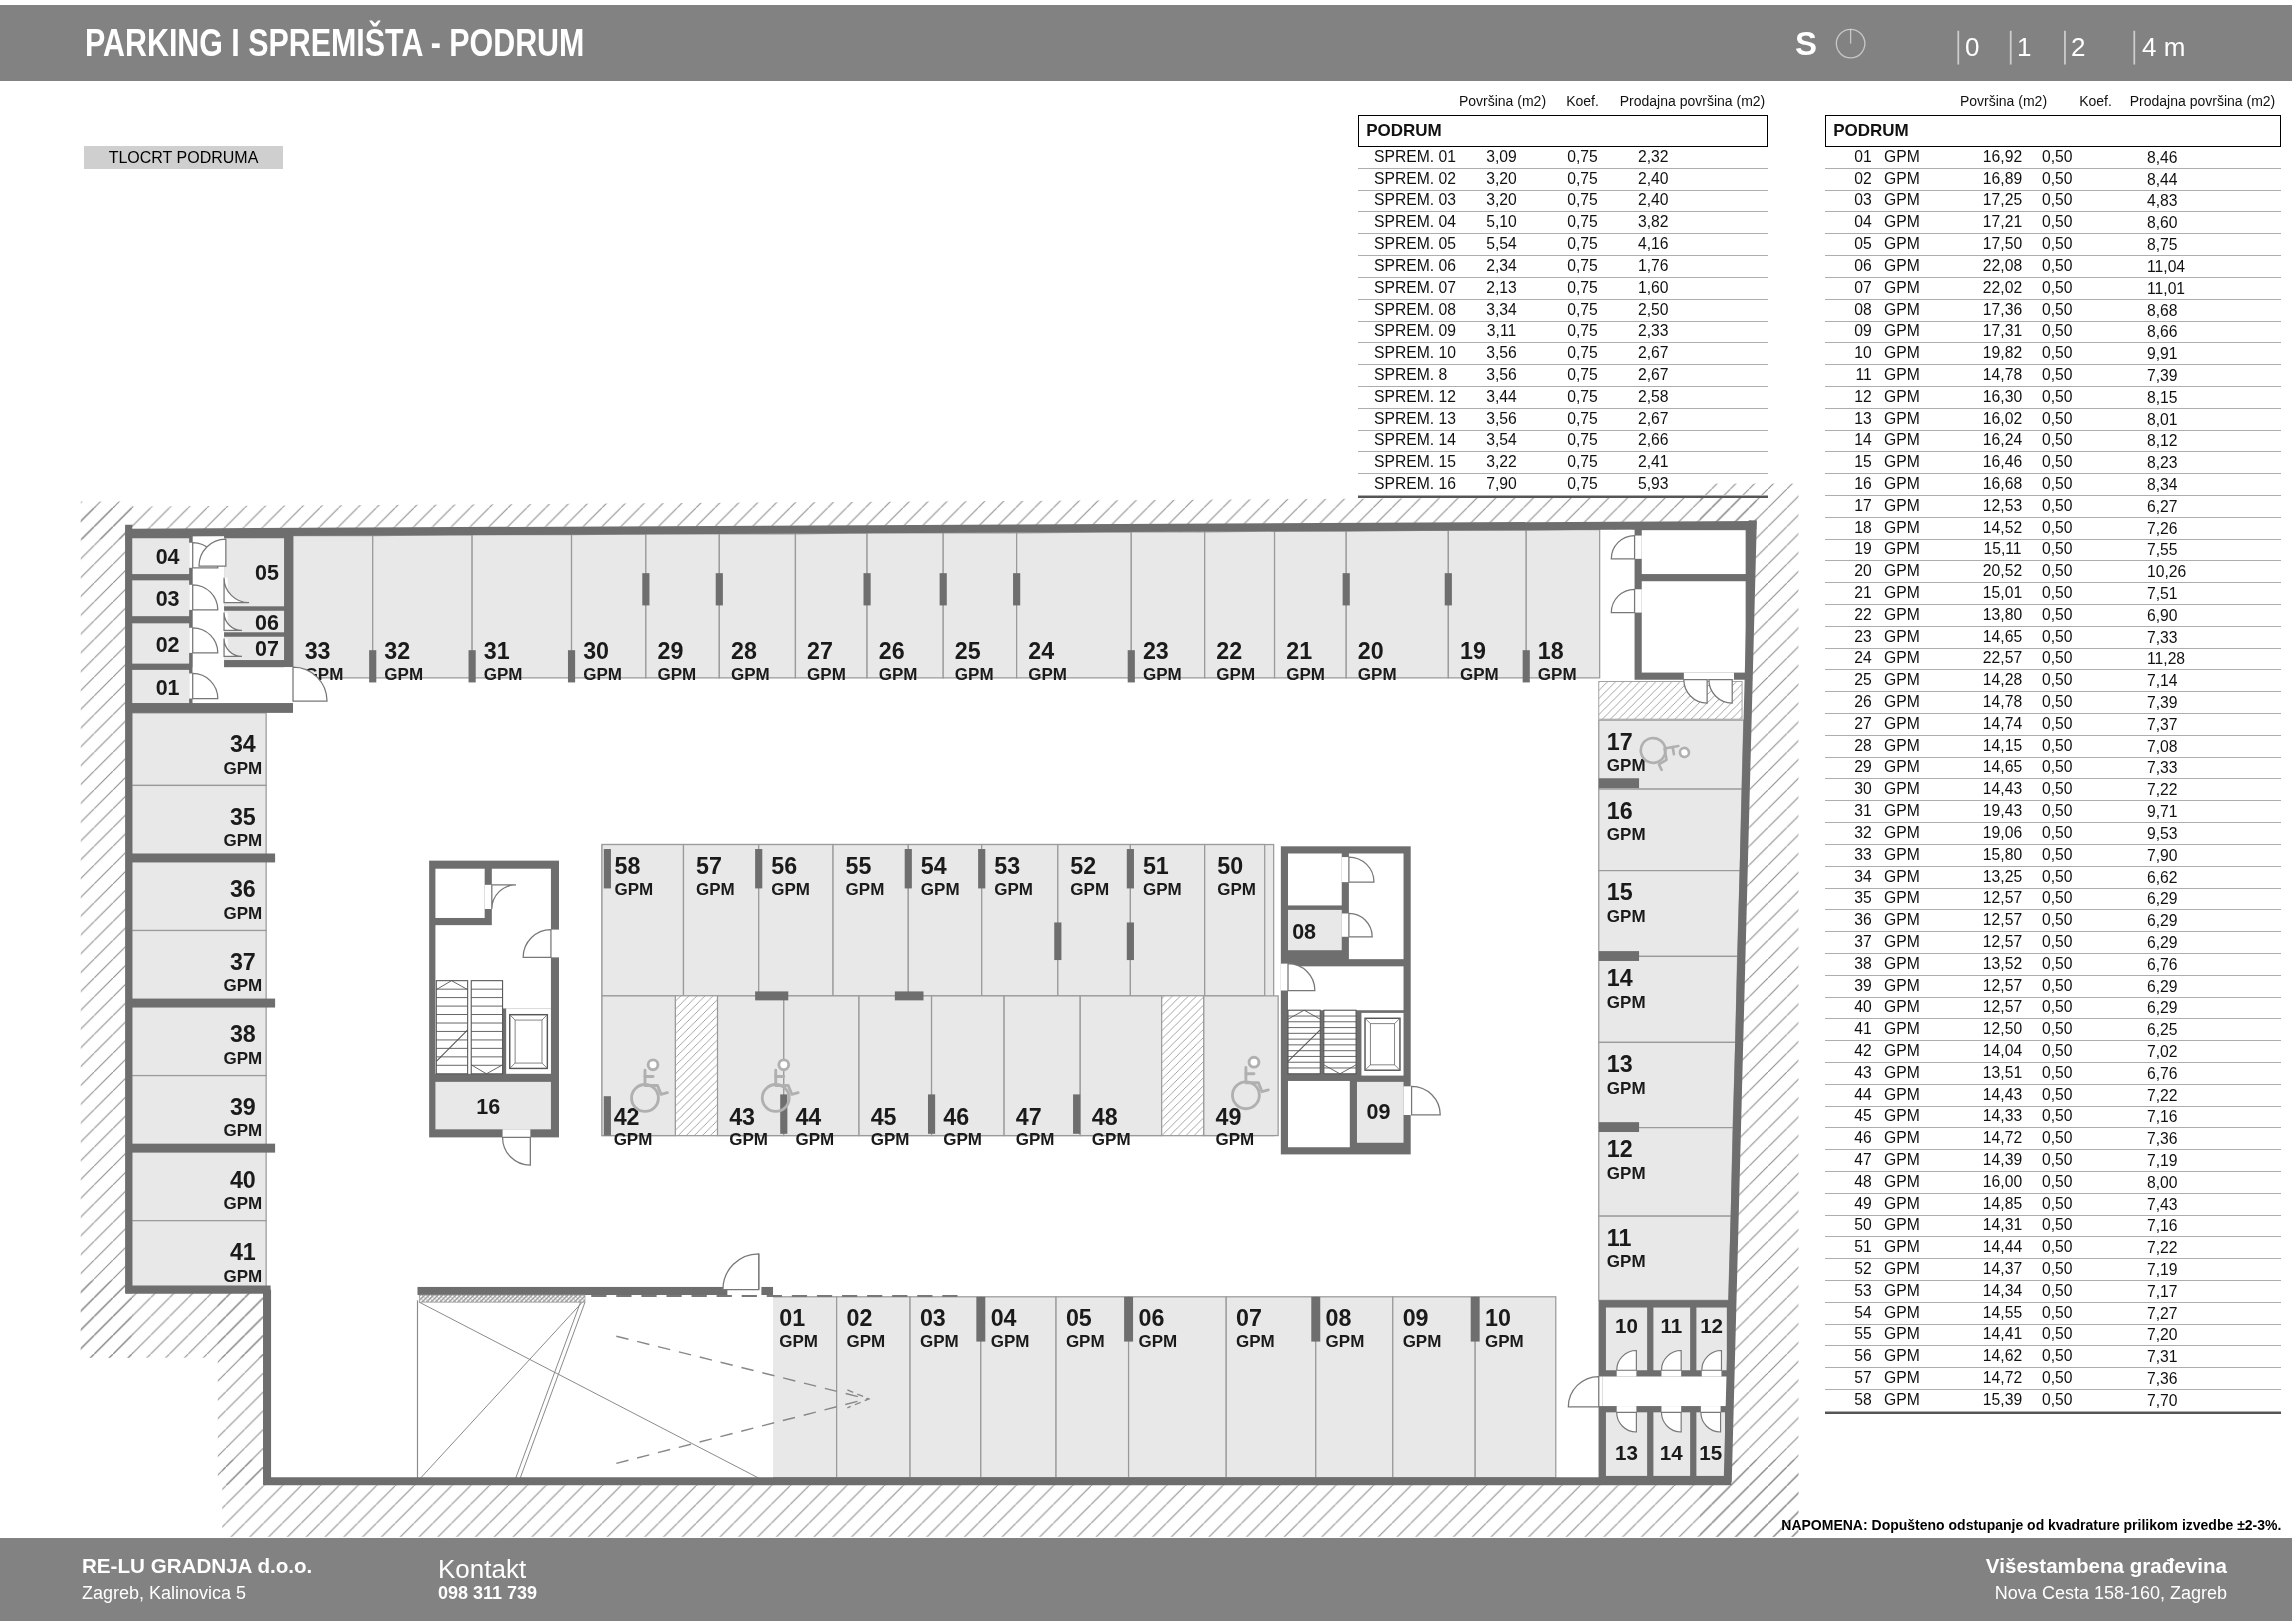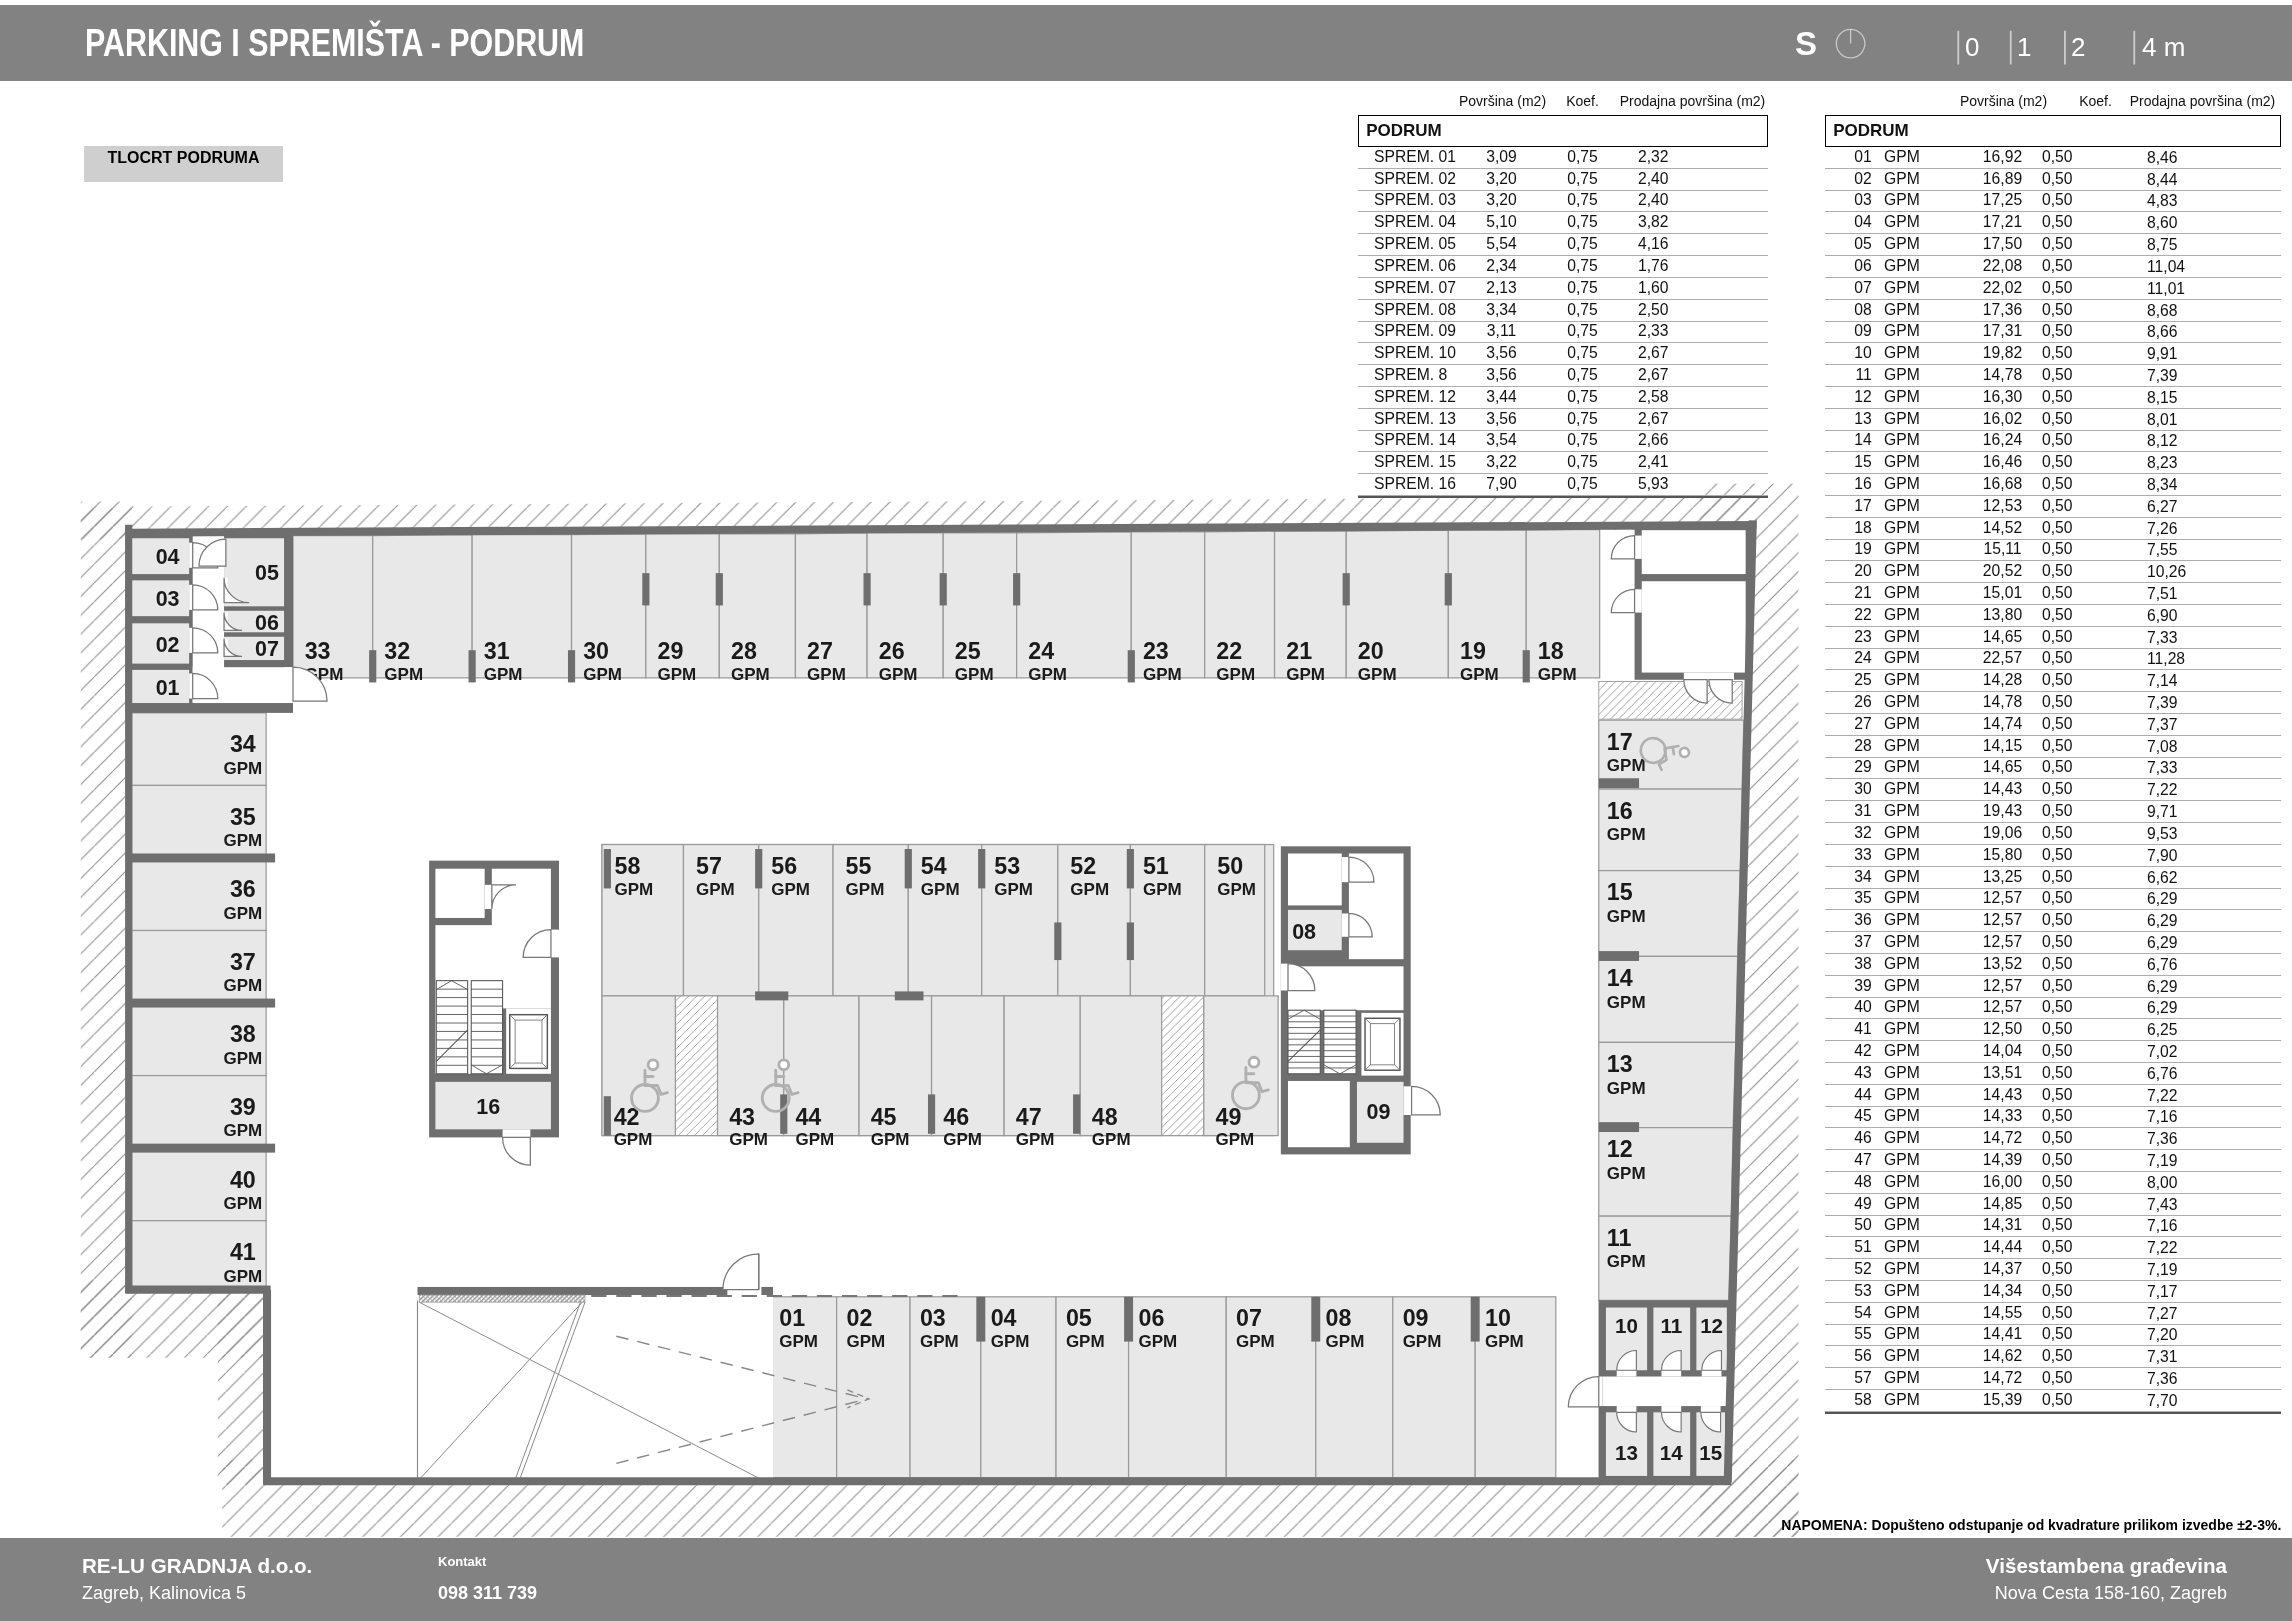--- a/index.html
+++ b/index.html
@@ -38,21 +38,21 @@
 <line x1="65" y1="2" x2="65" y2="40" stroke="rgba(255,255,255,.6)" stroke-width="2"></line>
 <line x1="126" y1="2" x2="126" y2="40" stroke="rgba(255,255,255,.6)" stroke-width="2"></line>
 <line x1="204" y1="2" x2="204" y2="40" stroke="rgba(255,255,255,.6)" stroke-width="2"></line>
 </svg>
 <div class="abs" style="left:1965px;top:32px;font-size:26px;color:#fff">0</div>
 <div class="abs" style="left:2017px;top:32px;font-size:26px;color:#fff">1</div>
 <div class="abs" style="left:2071px;top:32px;font-size:26px;color:#fff">2</div>
 <div class="abs" style="left:2142px;top:32px;font-size:26px;color:#fff;white-space:nowrap">4 m</div>
 </div>
 
-<div class="abs" style="left:84px;top:146px;width:199px;height:36px;background:#cfcfcf;color:#000;font-weight:bold;font-size:16px;text-align:center;line-height:23px">TLOCRT PODRUMA</div>
+<div class="abs" style="left:84px;top:146px;width:199px;height:23px;background:#cfcfcf;color:#000;font-weight:normal;font-size:16px;text-align:center;line-height:23px">TLOCRT PODRUMA</div>
 
 <svg class="abs" style="left:0;top:0" width="2293" height="1621" viewBox="0 0 2560 1810">
 <defs>
 <pattern id="hp" width="21" height="21" patternUnits="userSpaceOnUse">
         <path d="M-2,23 L23,-2" stroke="#8d8d8d" stroke-width="1.2" fill="none"></path>
       </pattern>
 <pattern id="hp2" width="9" height="9" patternUnits="userSpaceOnUse">
         <path d="M-2,11 L11,-2" stroke="#9a9a9a" stroke-width="1" fill="none"></path>
       </pattern>
 <pattern id="hp3" width="5" height="5" patternUnits="userSpaceOnUse">
@@ -1403,17 +1403,17 @@
 <div class="abs" style="left:0;top:1412px;width:456px;height:1.8px;background:#555"></div>
 </div>
 
 <div class="abs" style="right:11.6px;top:1517px;font-size:14px;font-weight:bold;color:#000">NAPOMENA: Dopušteno odstupanje od kvadrature prilikom izvedbe ±2-3%.</div>
 
 <div class="abs" style="left:0;top:1538px;width:2293px;height:83px;background:#828282"></div>
 
 <div class="abs" style="left:82px;top:1554px;font-size:20.6px;font-weight:bold;color:#fff">RE-LU GRADNJA d.o.o.</div>
 <div class="abs" style="left:82px;top:1583px;font-size:18px;color:#fff">Zagreb, Kalinovica 5</div>
 
-<div class="abs" style="left:438px;top:1554px;font-size:13px;font-weight:bold;color:#fff">Kontakt</div>
+<div class="abs" style="left:438px;top:1554px;font-size:26px;font-weight:normal;color:#fff">Kontakt</div>
 <div class="abs" style="left:438px;top:1583px;font-size:18px;font-weight:bold;color:#fff">098 311 739</div>
 
 <div class="abs" style="right:66px;top:1554px;font-size:20.6px;font-weight:bold;color:#fff">Višestambena građevina</div>
 <div class="abs" style="right:66px;top:1583px;font-size:18px;color:#fff;text-align:right;width:358px">Nova Cesta 158-160, Zagreb</div>
 
 </body></html>

